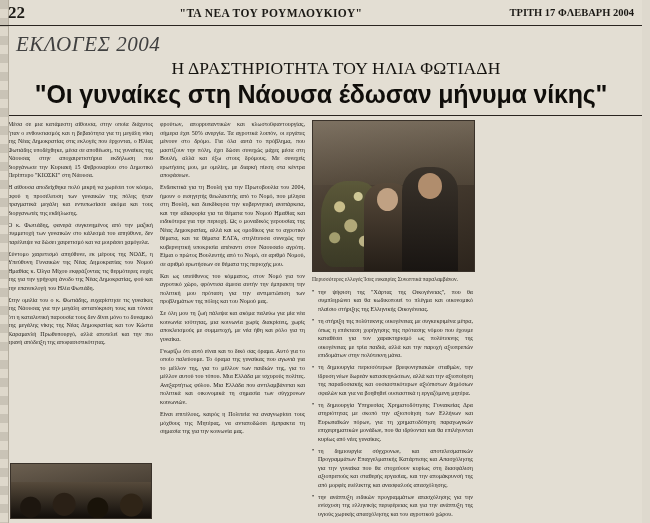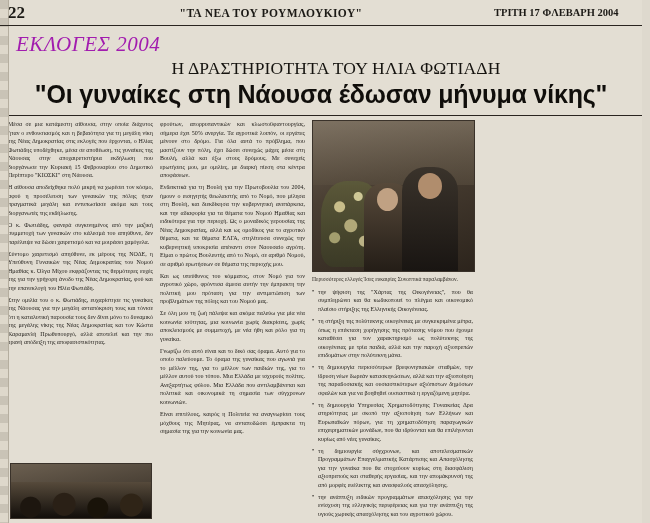--- a/index.html
+++ b/index.html
@@ -41,35 +41,35 @@
     flex: 1;
     text-align: center;
     font-size: 11.5px;
     font-weight: bold;
     letter-spacing: 0.4px;
     color: #1c1a16;
     font-family: "Liberation Serif", serif;
   }
   .masthead-date {
     width: 140px;
-    text-align: left;
+    text-align: right;
     font-size: 10.5px;
     font-weight: bold;
     color: #1c1a16;
   }
   
   .headline-block {
     padding: 4px 10px 2px 10px;
     border-bottom: 1.2px solid #2a2520;
   }
   .kicker {
     font-size: 21px;
     font-style: italic;
     font-family: "Liberation Serif", serif;
-    color: #a21caf;
+    color: #404040;
     letter-spacing: 0.5px;
     margin: 2px 0 0 6px;
   }
   .subhead {
     text-align: center;
     font-size: 17.5px;
     font-weight: normal;
     color: #15130f;
     letter-spacing: 0.2px;
     margin: 1px 0 1px 30px;

